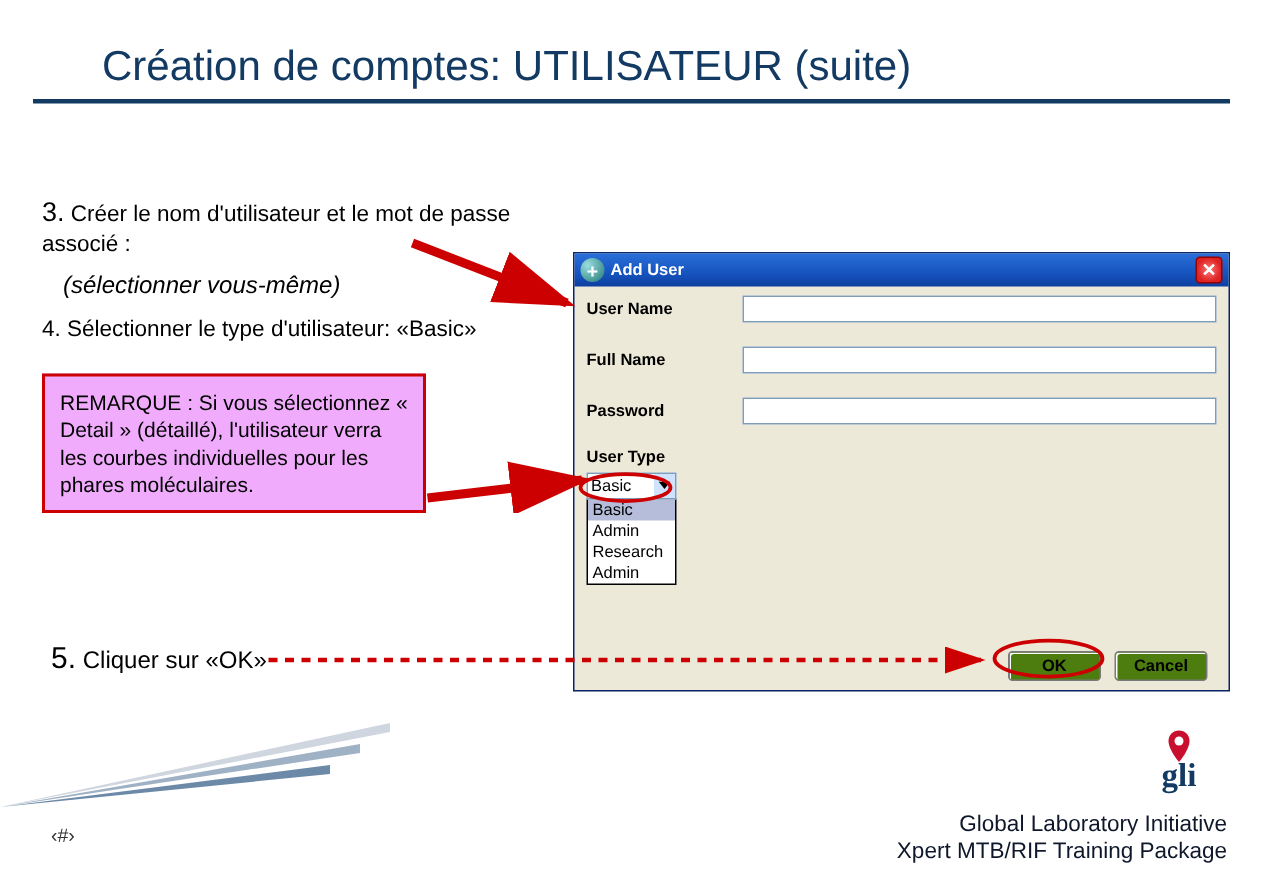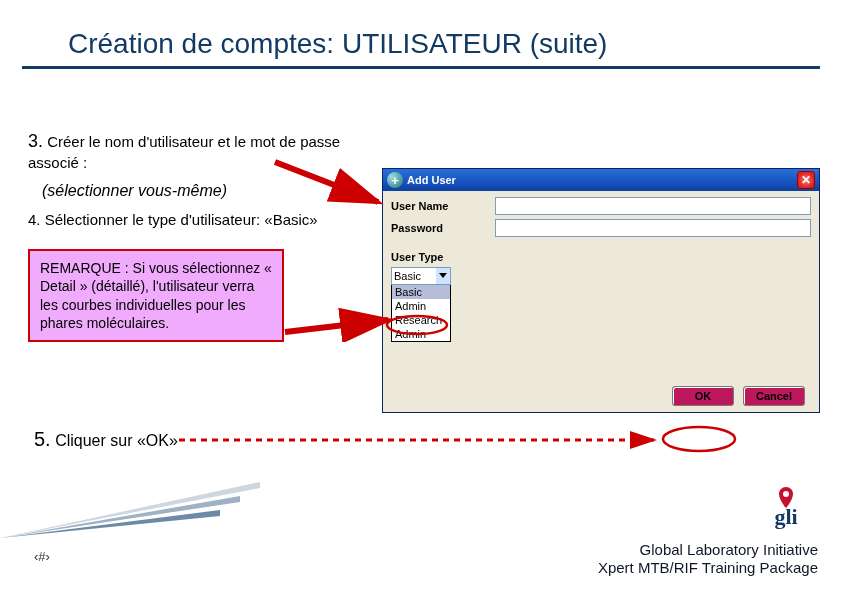--- a/index.html
+++ b/index.html
@@ -100,21 +100,21 @@
     justify-content: center;
     font-size: 12px;
     line-height: 1;
   }
   .form-area {
     padding: 6px 8px 0 8px;
   }
   .row {
     display: flex;
     align-items: center;
-    margin-bottom: 4px;
+    margin-bottom: 16px;
   }
   .row label {
     width: 104px;
     font-weight: bold;
     color: #000;
   }
   .row input[type=text], .row input[type=password] {
     flex: 1;
     height: 18px;
     border: 1px solid #7f9db9;
@@ -165,21 +165,21 @@
   .btn-row {
     text-align: right;
     padding: 44px 6px 6px 6px;
   }
   .win-btn {
     display: inline-block;
     min-width: 62px;
     height: 20px;
     line-height: 18px;
     text-align: center;
-    background: #be185d;
+    background: #4d7c0f;
     border: 1px solid #7a7a7a;
     border-radius: 3px;
     font-size: 11px;
     font-weight: bold;
     margin-left: 6px;
     box-shadow: inset 1px 1px 0 #fff;
   }
 
   .arrow-svg { position: absolute; pointer-events: none; }
   .red-circle { position: absolute; pointer-events: none; }
@@ -244,20 +244,24 @@
     <span class="icon">+</span>
     <span class="ttl">Add User</span>
     <span class="closebtn">✕</span>
   </div>
   <div class="form-area">
     <div class="row">
       <label>User Name</label>
       <input type="text" value="" style="">
     </div>
     <div class="row">
+      <label>Full Name</label>
+      <input type="text" value="" style="">
+    </div>
+    <div class="row">
       <label>Password</label>
       <input type="password" value="" style="">
     </div>
 
     <div class="section-label">User Type</div>
     <div class="combo">
       <span class="sel">Basic</span>
       <span class="arrow">
         <svg width="8" height="6">
             <polygon points="0,0 8,0 4,5" fill="#000"></polygon>

